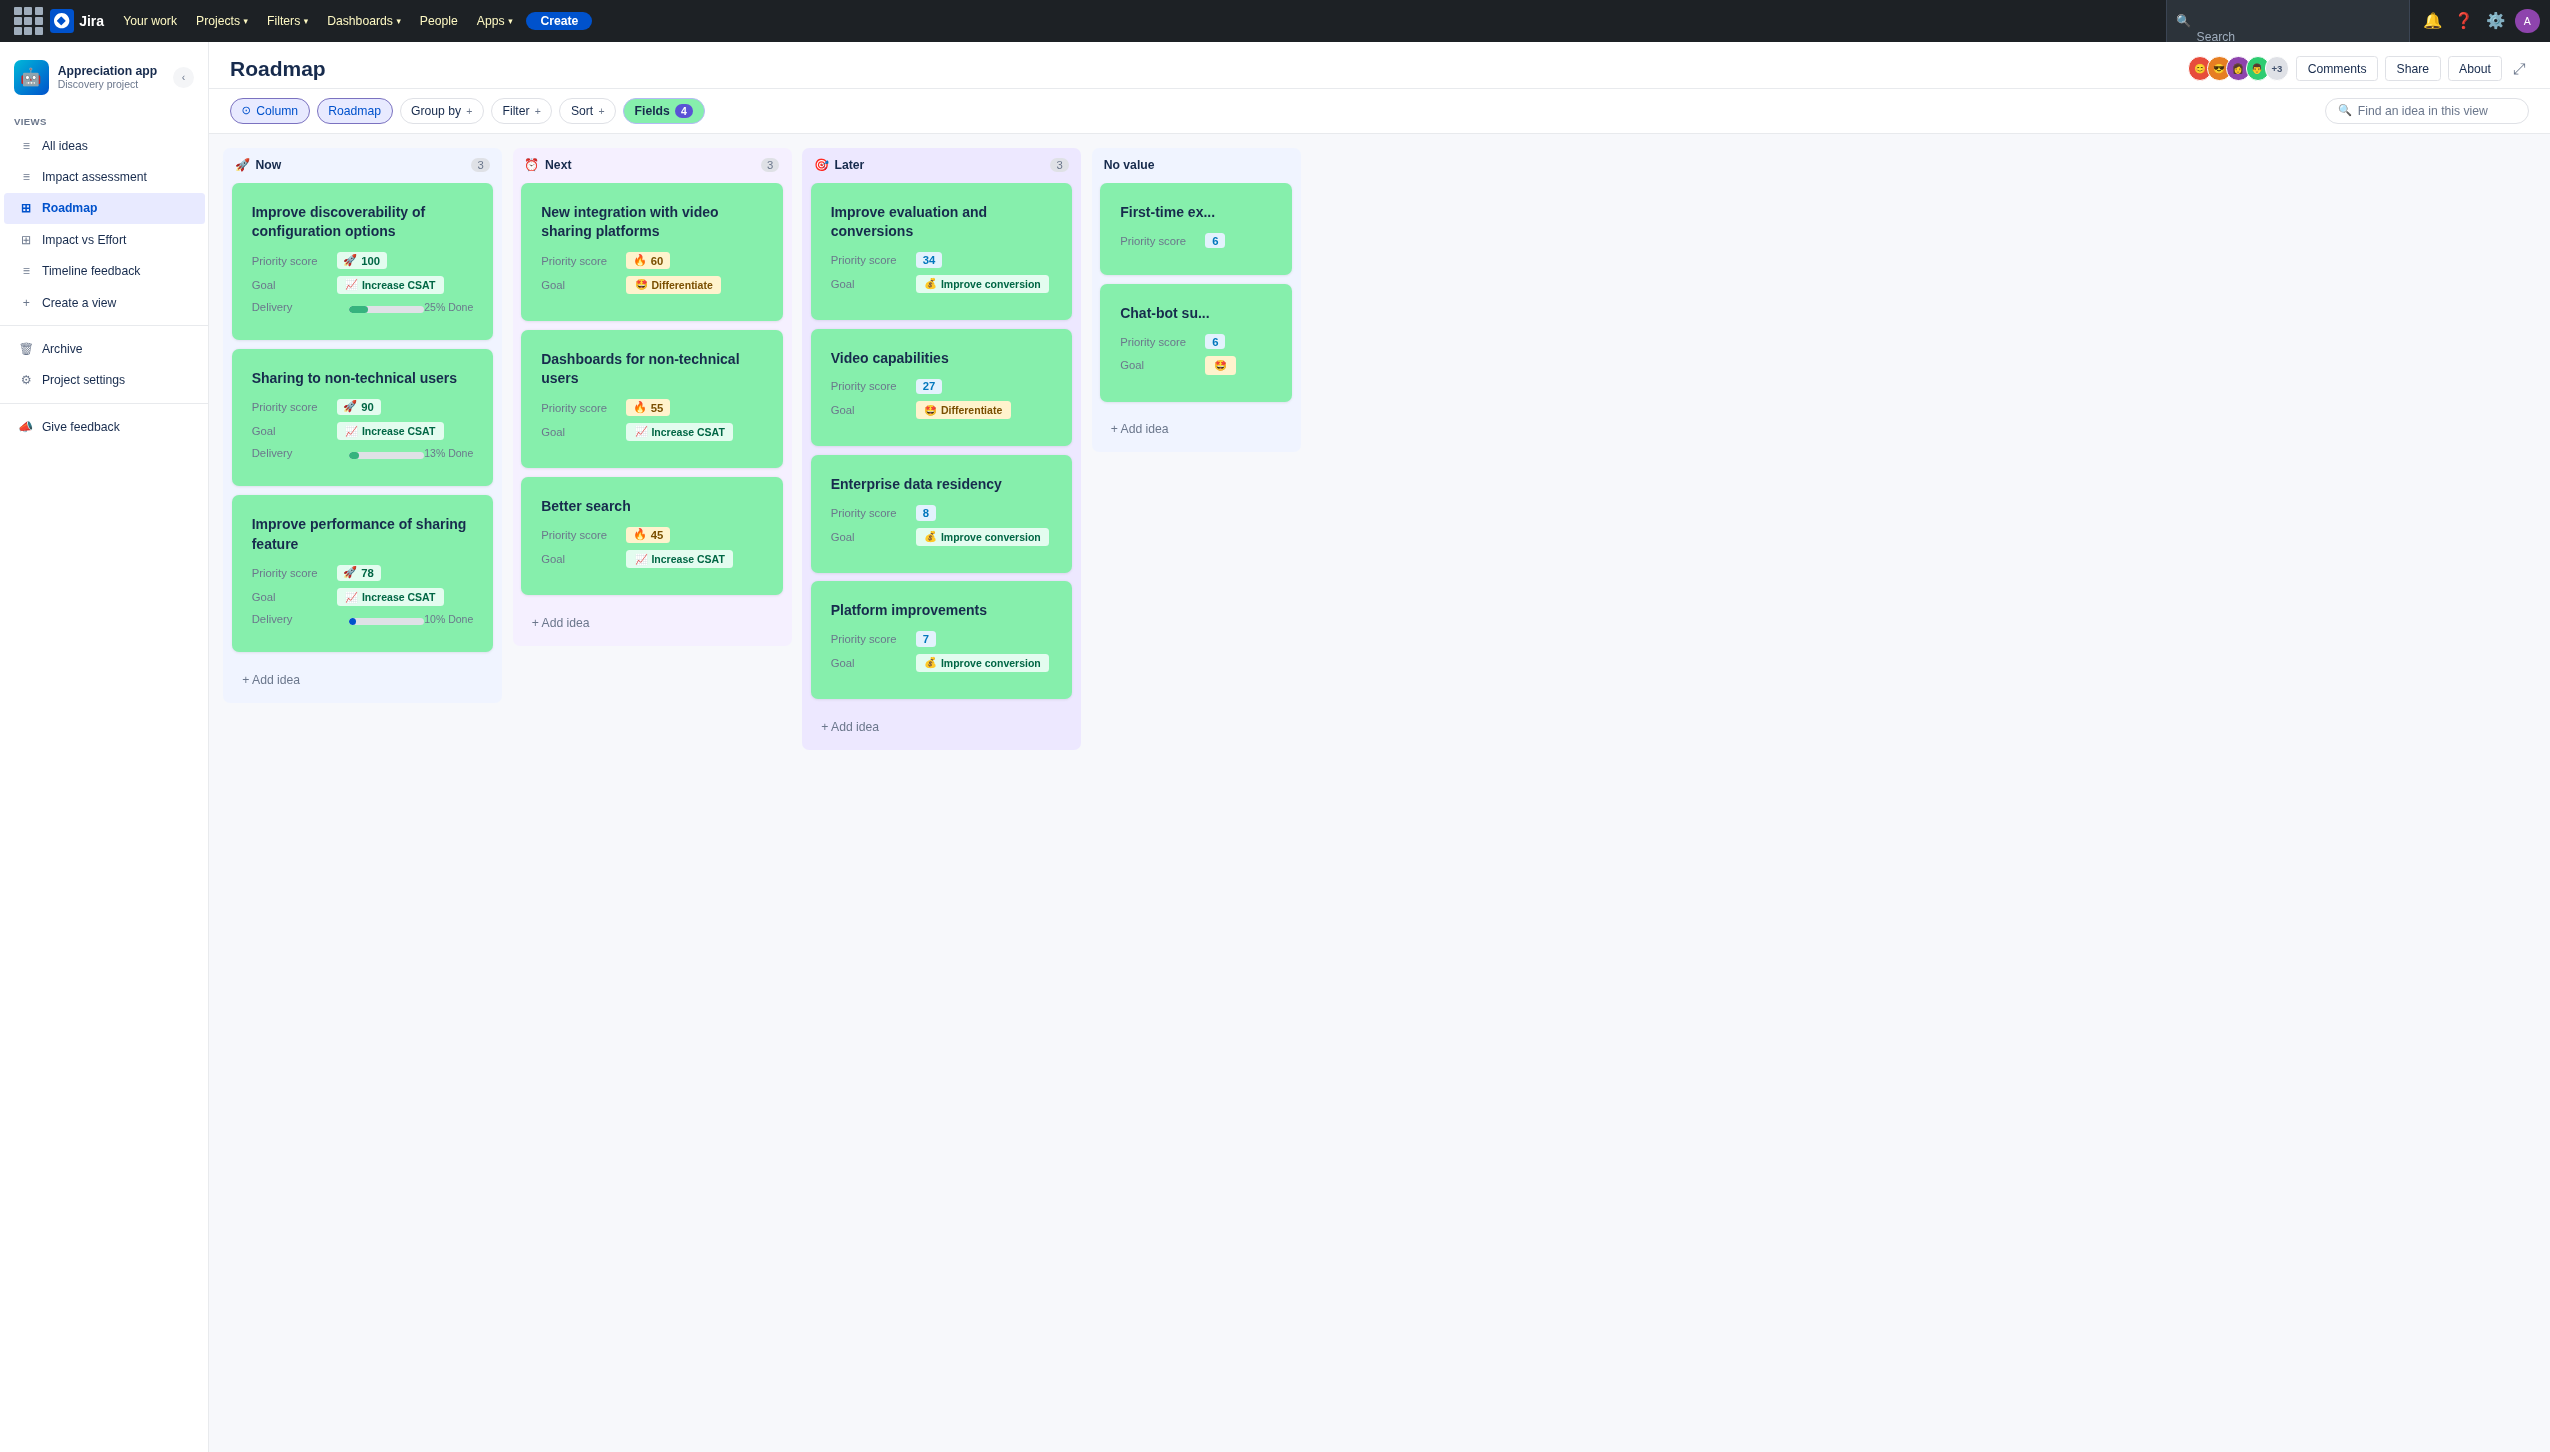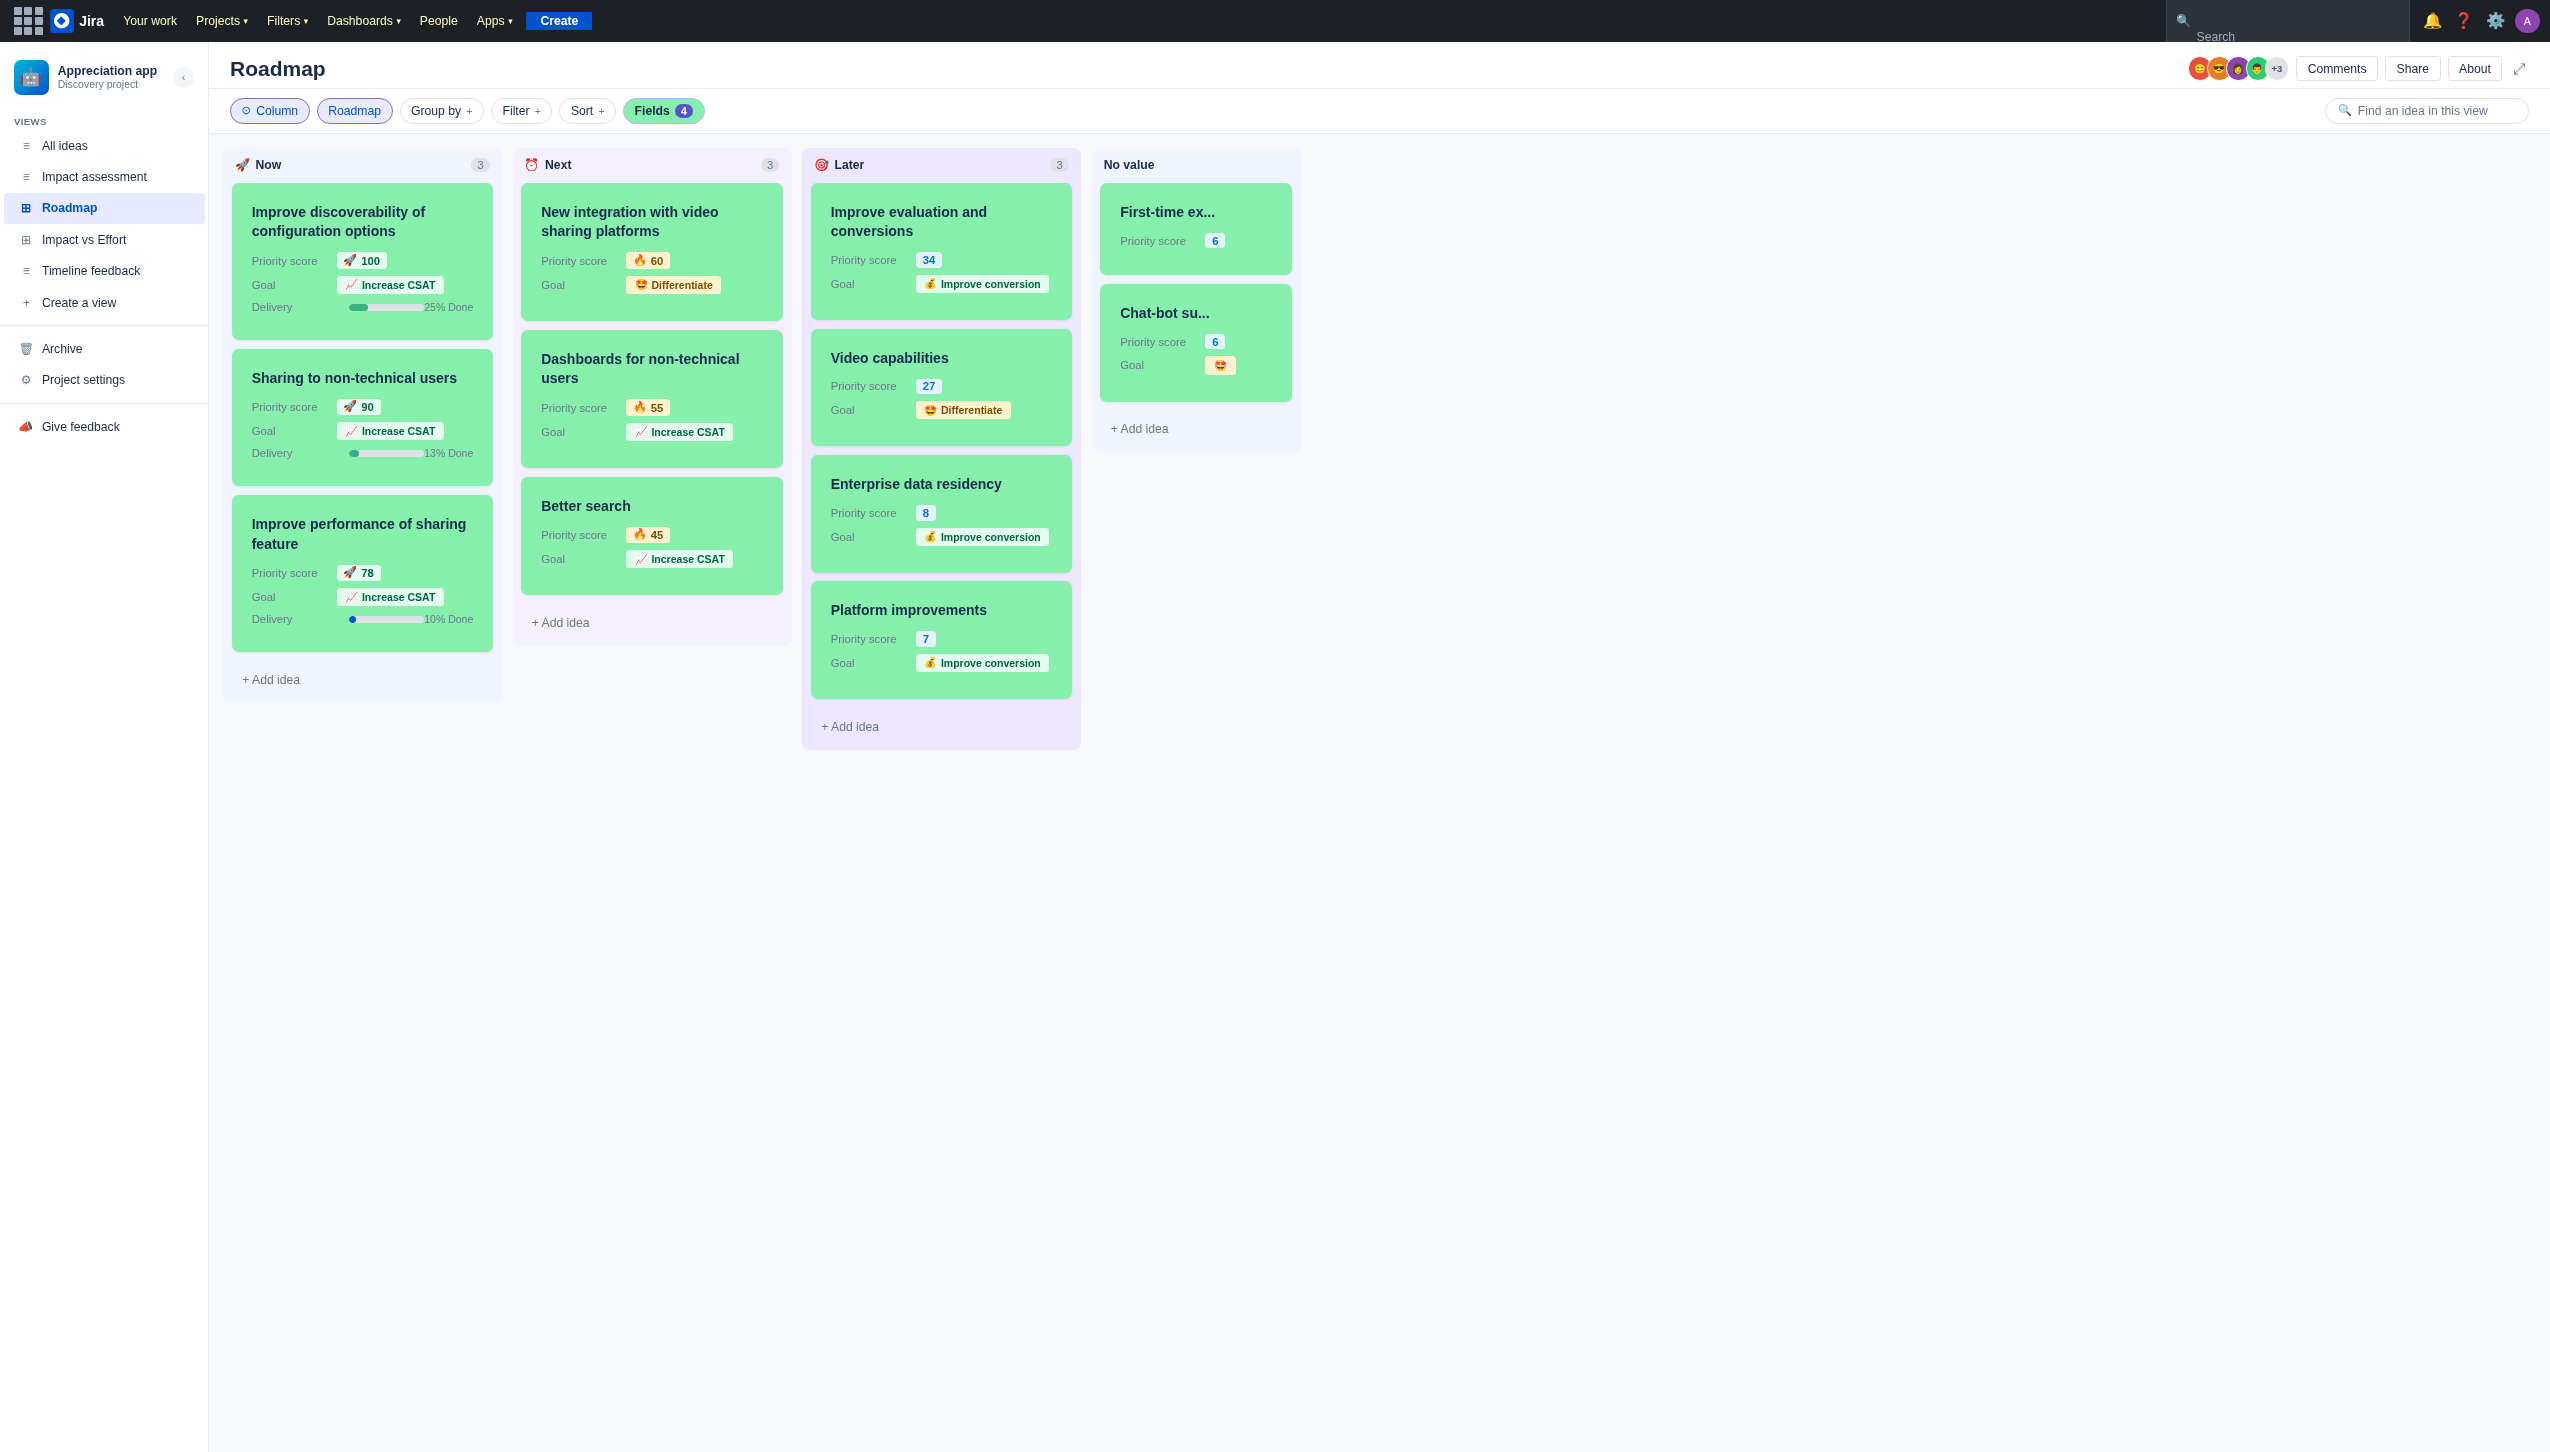--- a/index.html
+++ b/index.html
@@ -9,21 +9,21 @@
     .topnav { display: flex; align-items: center; background: #1d2125; height: 42px; padding: 0 10.5px; gap: 3.5px; }
     .topnav-grid { display: grid; grid-template-columns: 7.8px 7.8px 7.8px; gap: 2.6px; cursor: pointer; padding: 3.5px; }
     .topnav-grid span { width: 7.8px; height: 7.8px; background: #9fadbc; border-radius: 0.9px; display: block; }
     .topnav-logo { display: flex; align-items: center; gap: 5.2px; margin-right: 7px; }
     .topnav-logo .jira-icon { width: 24.4px; height: 24.4px; background: #0052cc; border-radius: 3.5px; display: flex; align-items: center; justify-content: center; }
     .topnav-logo .jira-icon svg { width: 15.7px; height: 15.7px; fill: white; }
     .topnav-logo .jira-text { color: white; font-weight: 600; font-size: 14px; }
     .topnav-nav { display: flex; align-items: center; gap: 1.7px; flex: 1; }
     .topnav-nav a { color: #fef9c3; text-decoration: none; padding: 5.2px 8.7px; border-radius: 3.5px; font-size: 12.2px; display: flex; align-items: center; gap: 3.5px; cursor: pointer; }
     .topnav-nav a .chevron { font-size: 8.7px; }
-    .create-btn { background: #0052cc; color: white; border: none; border-radius: 1px; padding: 2px 14px; font-size: 12.2px; font-weight: 600; cursor: pointer; margin-left: 3.5px; }
+    .create-btn { background: #0052cc; color: white; border: none; border-radius: 11px; padding: 2px 14px; font-size: 12.2px; font-weight: 600; cursor: pointer; margin-left: 3.5px; }
     .topnav-search { margin-left: auto; display: flex; align-items: center; }
     .search-box { display: flex; align-items: center; background: #2c333a; border: 0.9px solid #3b4554; border-radius: 3.5px; padding: 3.5px 8.7px; gap: 5.2px; width: 244px; }
     .search-box input { background: transparent; border: none; color: #9fadbc; outline: none; font-size: 12.2px; width: 100%; margin-top: 32px; }
     .search-box input::placeholder { color: #9fadbc; }
     .topnav-icons { display: flex; align-items: center; gap: 7px; margin-left: 7px; }
     .topnav-icons span { color: #9fadbc; font-size: 15.7px; cursor: pointer; width: 24.4px; height: 24.4px; display: flex; align-items: center; justify-content: center; border-radius: 50%; }
     .avatar { width: 24.4px; height: 24.4px; border-radius: 50%; background: #6554c0; display: flex; align-items: center; justify-content: center; color: white; font-size: 10.5px; cursor: pointer; overflow: hidden; }
 
     
     .app-layout { display: flex; height: calc(100vh - 42px); }
@@ -85,21 +85,21 @@
     .card-field { display: flex; align-items: center; gap: 7px; margin-bottom: 7px; font-size: 11.3px; }
     .card-field-label { color: #6b778c; min-width: 78px; }
     .score-badge { display: inline-flex; align-items: center; gap: 3.5px; padding: 1.7px 7px; border-radius: 3.5px; font-size: 11.3px; font-weight: 600; }
     .score-high { background: #e3fcef; color: #006644; }
     .score-med { background: #fff3cd; color: #7a4f01; }
     .score-low { background: #e3f2fd; color: #0277bd; }
     .goal-badge { display: inline-flex; align-items: center; gap: 3.5px; padding: 2.6px 8.7px; border-radius: 3.5px; font-size: 10.5px; font-weight: 600; }
     .goal-csat { background: #e3fcef; color: #006644; }
     .goal-diff { background: #fff3cd; color: #7a4f01; }
     .goal-conv { background: #e3fcef; color: #006644; }
-    .progress-bar-wrap { display: flex; align-items: center; flex: 1; margin-left: 12px; }
+    .progress-bar-wrap { display: flex; align-items: flex-end; flex: 1; margin-left: 12px; }
     .progress-track { flex: 1; height: 7px; background: #dfe1e6; border-radius: 3.5px; overflow: hidden; }
     .progress-fill { height: 100%; border-radius: 3.5px; background: #36b37e; }
     .progress-fill.blue { background: #0052cc; }
     .progress-label { font-size: 10.5px; color: #6b778c; white-space: nowrap; }
     .add-idea { display: flex; align-items: center; gap: 5.2px; padding: 8.7px 12.2px; color: #6b778c; cursor: pointer; font-size: 12.2px; border-radius: 5.2px; margin: 3.5px 7px 7px; }
   </style>
 </head>
 <body>
 
 <nav>

